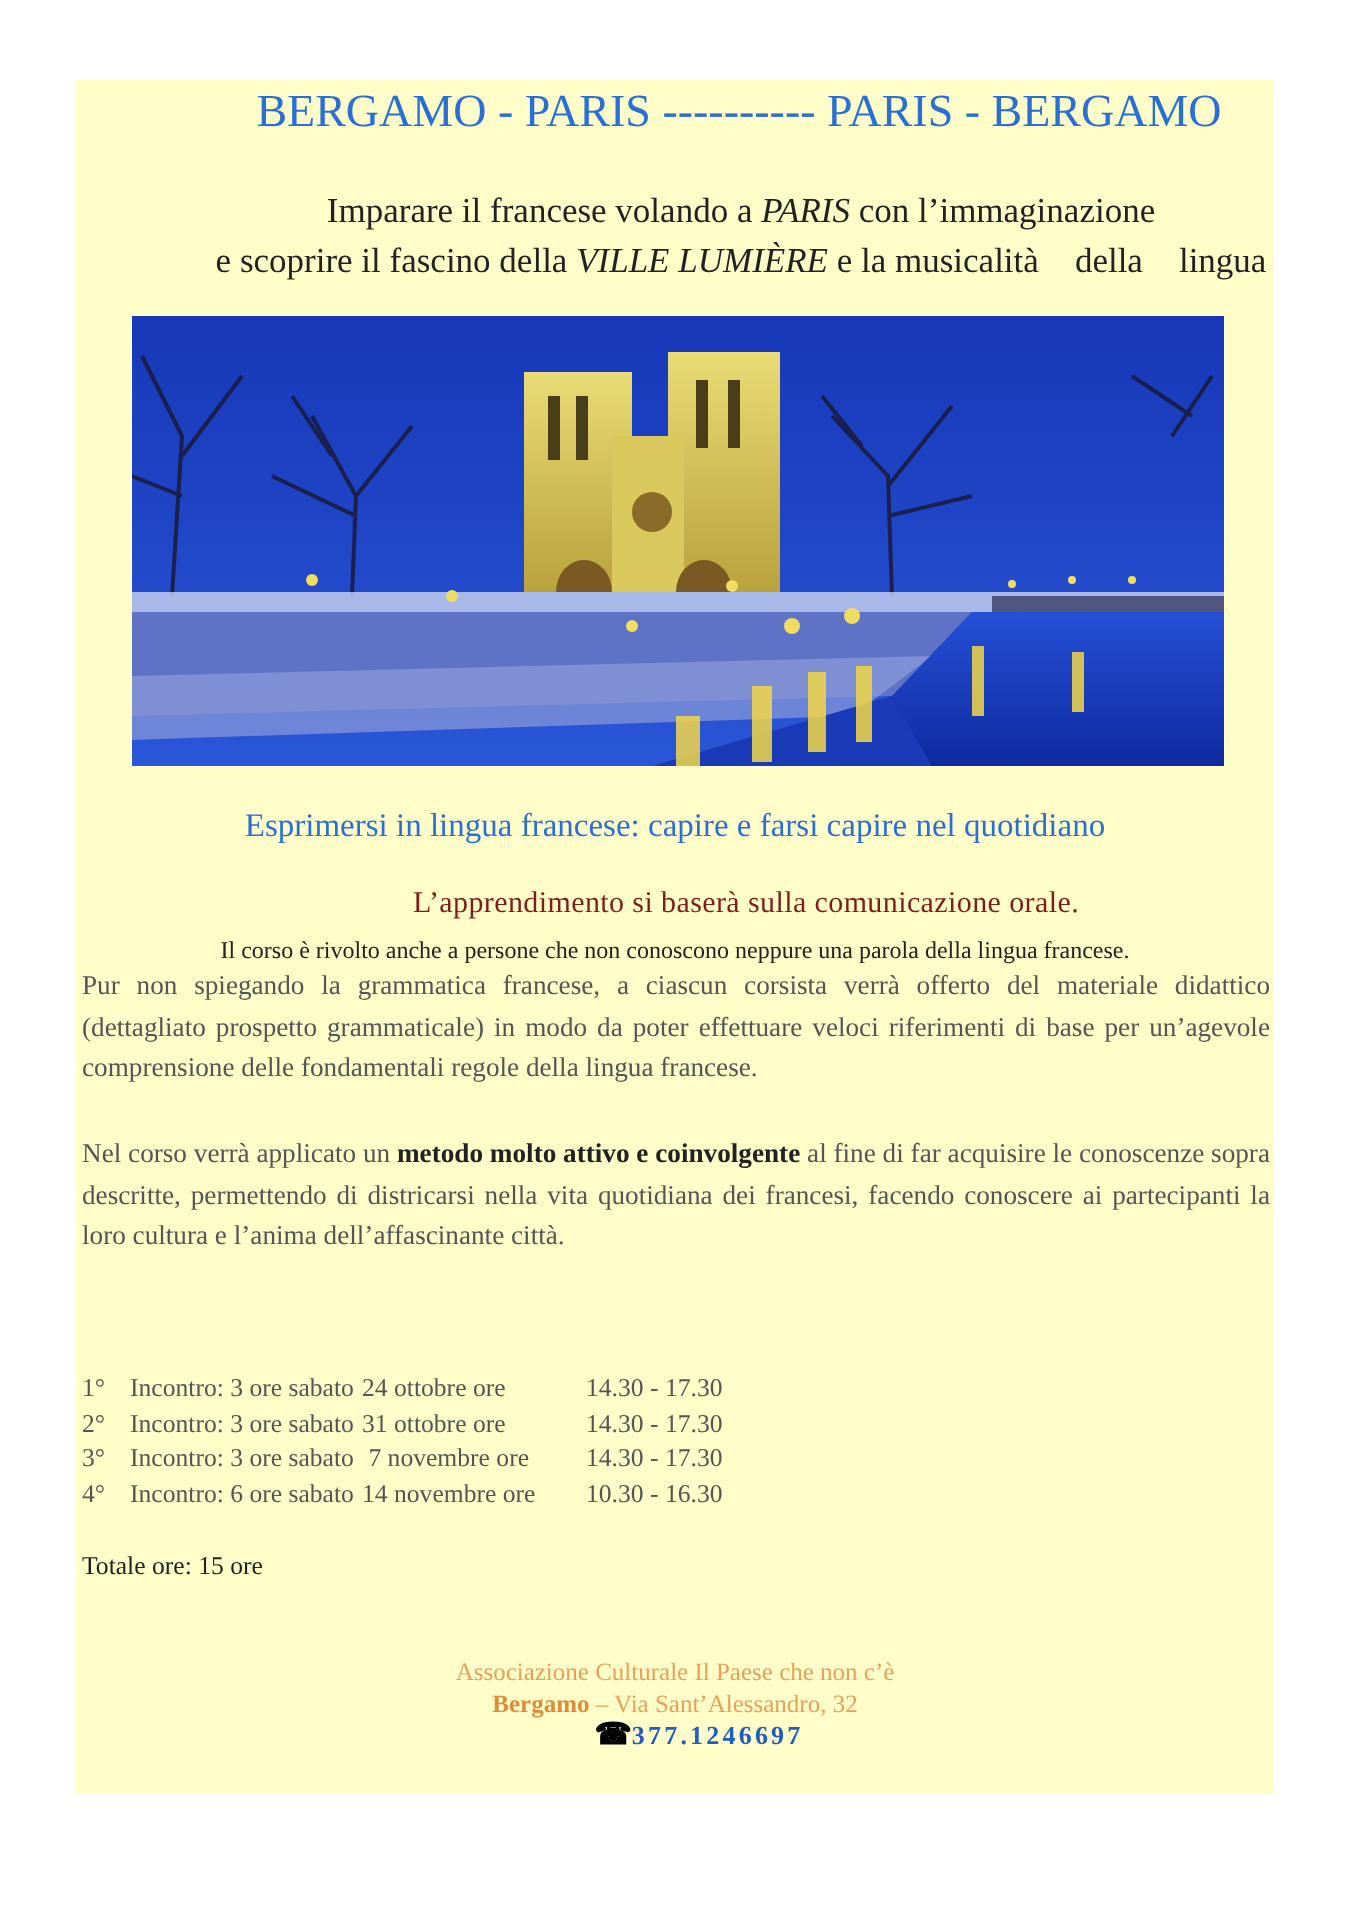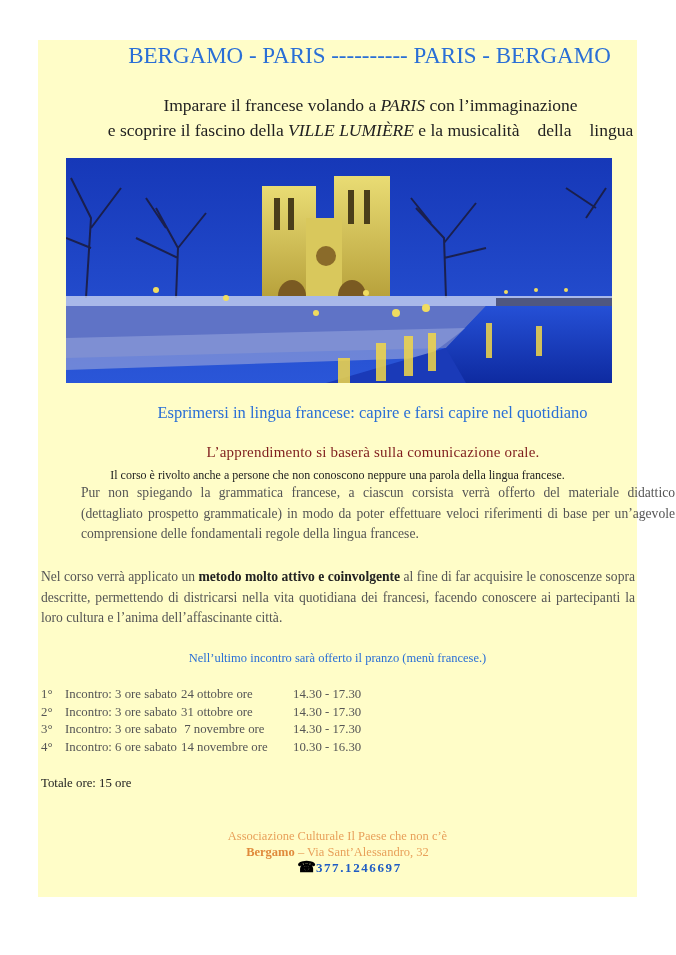--- a/index.html
+++ b/index.html
@@ -18,29 +18,29 @@
   .intro { position: absolute; left: 0; top: 53px; width: 599px; text-align: center;
     font-family: "Liberation Serif", serif; font-size: 17.5px; color: #222; line-height: 25px; padding-left: 33px; }
   .intro i { font-style: italic; }
   .intro .gap { display: inline-block; width: 18px; }
   .photo {
     position: absolute; left: 28px; top: 118px; width: 546px; height: 225px; overflow: hidden;
     background: linear-gradient(180deg, #1a3fb8 0%, #1f49c8 45%, #2a4bb0 60%, #16339c 100%);
   }
   .photo svg { display: block; }
   .subtitle { position: absolute; left: 0; top: 363px; width: 599px; text-align: center;
-    font-family: "Liberation Serif", serif; font-size: 16.5px; color: #2a6fd6; white-space: nowrap; padding-left: 35px; }
+    font-family: "Liberation Serif", serif; font-size: 16.5px; color: #2a6fd6; white-space: nowrap; }
   .note { position: absolute; left: 0; top: 388px; width: 599px; text-align: center;
     font-family: "Liberation Serif", serif; font-size: 12px; color: #222; white-space: nowrap; margin-top: 40px; }
   .oral { position: absolute; left: 0; top: 404px; width: 670px; text-align: center;
     font-family: "Liberation Serif", serif; font-size: 15px; color: #7f1d1d; white-space: nowrap; letter-spacing: 0.2px; }
   .para { position: absolute; left: 3px; width: 594px; font-family: "Liberation Serif", serif;
     font-size: 13.6px; color: #555; line-height: 20.7px; text-align: justify; }
   .para b { color: #222; font-weight: bold; }
-  .p1 { top: 443px; margin-left: 40px; }
+  .p1 { top: 443px; }
   .p2 { top: 527px; }
   .lunch { position: absolute; left: 0; top: 611px; width: 599px; text-align: center;
     font-family: "Liberation Serif", serif; font-size: 12.5px; color: #2a6fd6; white-space: nowrap; }
   .sched { position: absolute; left: 3px; top: 647px; font-family: "Liberation Serif", serif;
     font-size: 12.8px; color: #555; }
   .row { height: 17.5px; white-space: nowrap; position: relative; }
   .row span { position: absolute; top: 0; }
   .c0 { left: 0; } .c1 { left: 24px; } .c2 { left: 140px; } .c3 { left: 252px; }
   .total { position: absolute; left: 3px; top: 736px; font-family: "Liberation Serif", serif;
     font-size: 12.8px; color: #222; white-space: nowrap; }
@@ -133,21 +133,20 @@
     </svg>
   </div>
 
   <div class="subtitle">Esprimersi in lingua francese: capire e farsi capire nel quotidiano</div>
   <div class="note">Il corso è rivolto anche a persone che non conoscono neppure una parola della lingua  francese.</div>
   <div class="oral">L’apprendimento si baserà sulla comunicazione orale.</div>
 
   <div class="para p1">Pur non spiegando la grammatica francese, a ciascun corsista verrà offerto del materiale didattico (dettagliato prospetto grammaticale) in modo da poter effettuare veloci riferimenti di base per un’agevole comprensione delle fondamentali regole della lingua francese.</div>
   <div class="para p2"><span>Nel corso verrà applicato un </span><b>metodo molto attivo e coinvolgente</b><span> al fine di far acquisire le conoscenze sopra descritte, permettendo di districarsi nella vita quotidiana dei francesi, facendo  conoscere ai partecipanti la loro cultura e l’anima dell’affascinante città.</span></div>
 
-  <div class="lunch">Nell’ultimo incontro sarà offerto il pranzo (menù francese.)</div>
 
   <div class="sched">
     <div class="row">
       <span class="c0">1°</span>
       <span class="c1">Incontro: 3 ore sabato</span>
       <span class="c2">24 ottobre ore</span>
       <span class="c3">14.30 - 17.30</span>
     </div>
     <div class="row">
       <span class="c0">2°</span>

